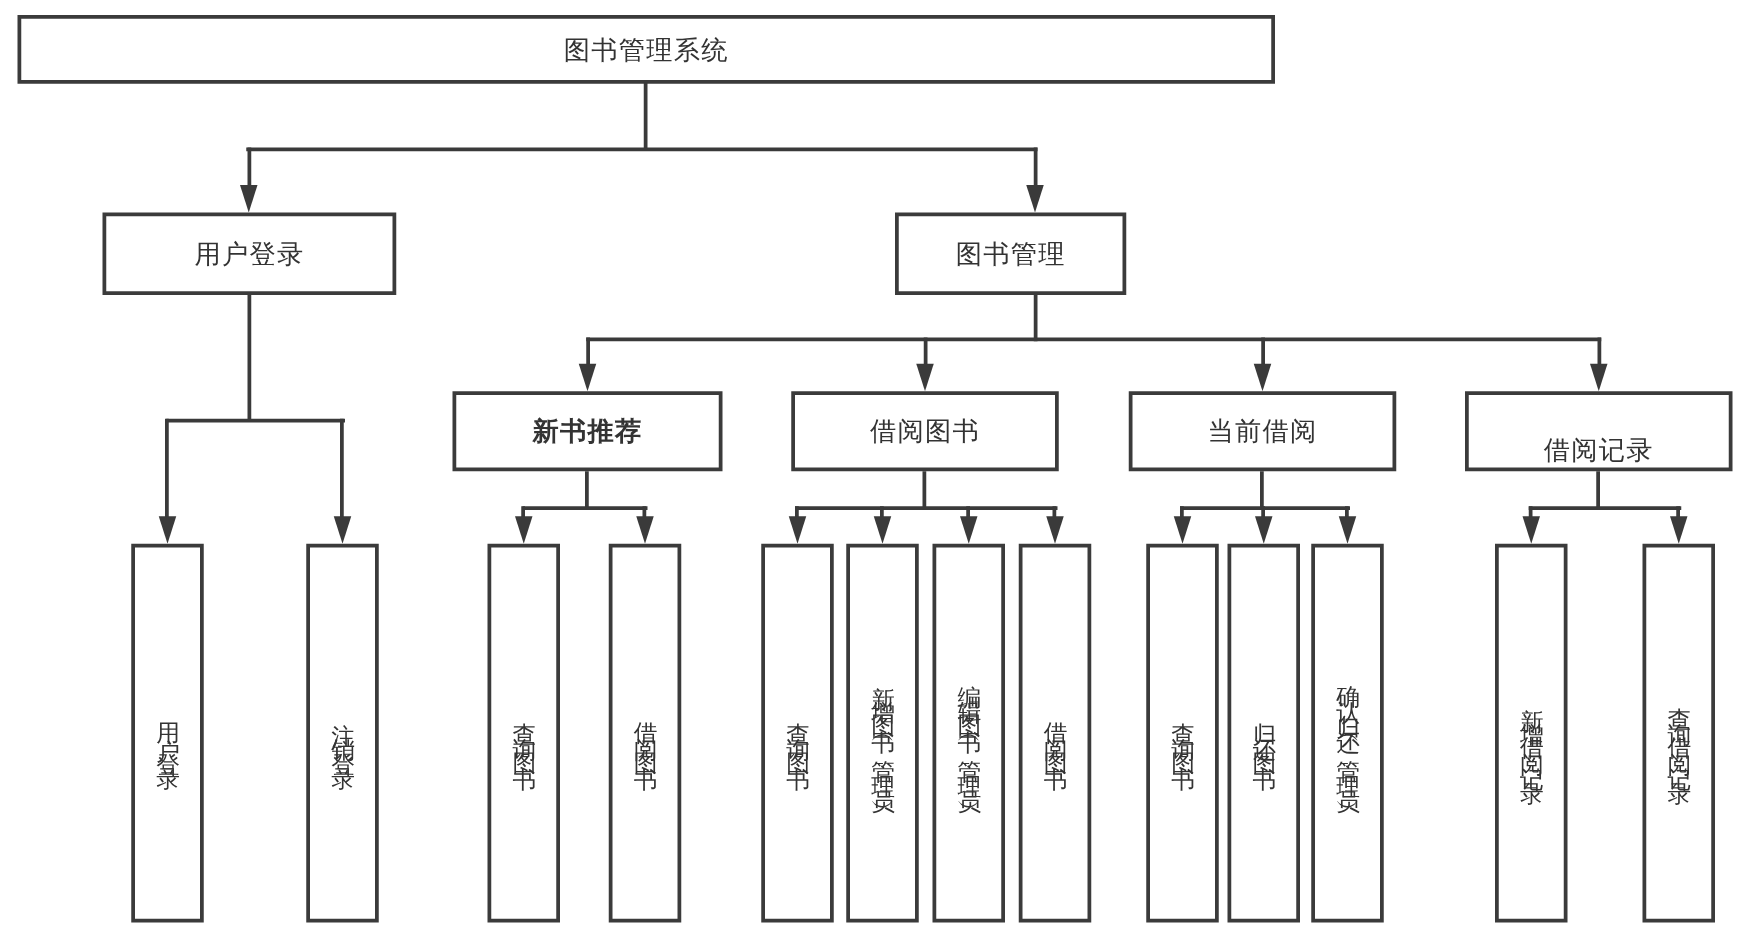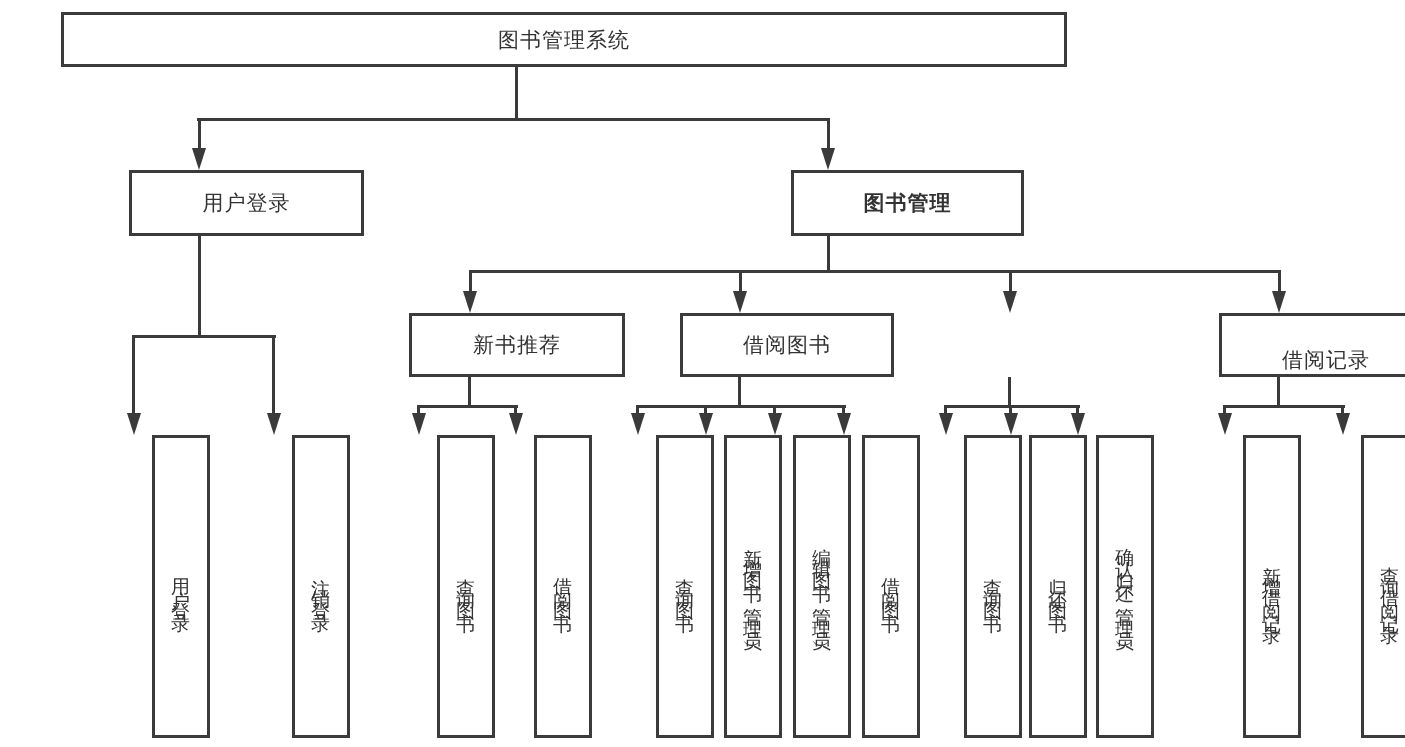--- a/index.html
+++ b/index.html
@@ -13,21 +13,20 @@
   }
   .box {
     position: absolute;
     box-sizing: border-box;
     border: 3px solid #3b3b3b;
     background: #ffffff;
     display: flex;
     align-items: center;
     justify-content: center;
     color: #333333;
-    margin-left: 47px;
   }
   .box.h { font-size: 21px; letter-spacing: 1px; }
   .box.v span {
     writing-mode: vertical-rl;
     font-size: 19px;
     letter-spacing: 12px;
     line-height: 1;
     color: #333333;
   }
   .vl { position: absolute; width: 3px; background: #3a3a3a; }
@@ -61,21 +60,21 @@
   <div class="vl" style="left:515px; top:66px; height:54px;"></div>
   <div class="hl" style="left:197px; top:118px; width:633px;"></div>
   <div class="vl" style="left:198px; top:118px; height:32px;"></div>
   <div class="ah" style="left:192px; top:148px;"></div>
   <div class="vl" style="left:827px; top:118px; height:32px;"></div>
   <div class="ah" style="left:821px; top:148px;"></div>
 
   <div class="box h" style="left:82px; top:170px; width:235px; height:66px;">
     <span>用户登录</span>
   </div>
-  <div class="box h" style="left:744px; top:170px; width:233px; height:66px;font-weight:bold;">
+  <div class="box h" style="left:716px; top:170px; width:185px; height:66px;">
     <span>图书管理</span>
   </div>
 
   <div class="vl" style="left:198px; top:236px; height:101px;"></div>
   <div class="hl" style="left:133px; top:335px; width:143px;"></div>
   <div class="vl" style="left:132px; top:335px; height:80px;"></div>
   <div class="ah" style="left:127px; top:413px;"></div>
   <div class="vl" style="left:272px; top:335px; height:80px;"></div>
   <div class="ah" style="left:267px; top:413px;"></div>
 
@@ -83,25 +82,28 @@
   <div class="hl" style="left:469px; top:270px; width:812px;"></div>
   <div class="vl" style="left:469px; top:270px; height:22px;"></div>
   <div class="ah" style="left:463px; top:291px;"></div>
   <div class="vl" style="left:739px; top:270px; height:22px;"></div>
   <div class="ah" style="left:733px; top:291px;"></div>
   <div class="vl" style="left:1009px; top:270px; height:22px;"></div>
   <div class="ah" style="left:1003px; top:291px;"></div>
   <div class="vl" style="left:1278px; top:270px; height:22px;"></div>
   <div class="ah" style="left:1272px; top:291px;"></div>
 
-  <div class="box h" style="left:362px; top:313px; width:216px; height:64px;">
+  <div class="box h" style="left:362px; top:313px; width:216px; height:64px;font-weight:bold;">
     <span>新书推荐</span>
   </div>
   <div class="box h" style="left:633px; top:313px; width:214px; height:64px;">
     <span>借阅图书</span>
+  </div>
+  <div class="box h" style="left:903px; top:313px; width:214px; height:64px;">
+    <span>当前借阅</span>
   </div>
   <div class="box h" style="left:1172px; top:313px; width:214px; height:64px;align-items:flex-end;">
     <span>借阅记录</span>
   </div>
 
   <div class="vl" style="left:468px; top:377px; height:30px;"></div>
   <div class="hl" style="left:418px; top:405px; width:100px;"></div>
   <div class="vl" style="left:417px; top:405px; height:12px;"></div>
   <div class="ah" style="left:412px; top:413px;"></div>
   <div class="vl" style="left:514px; top:405px; height:12px;"></div>

